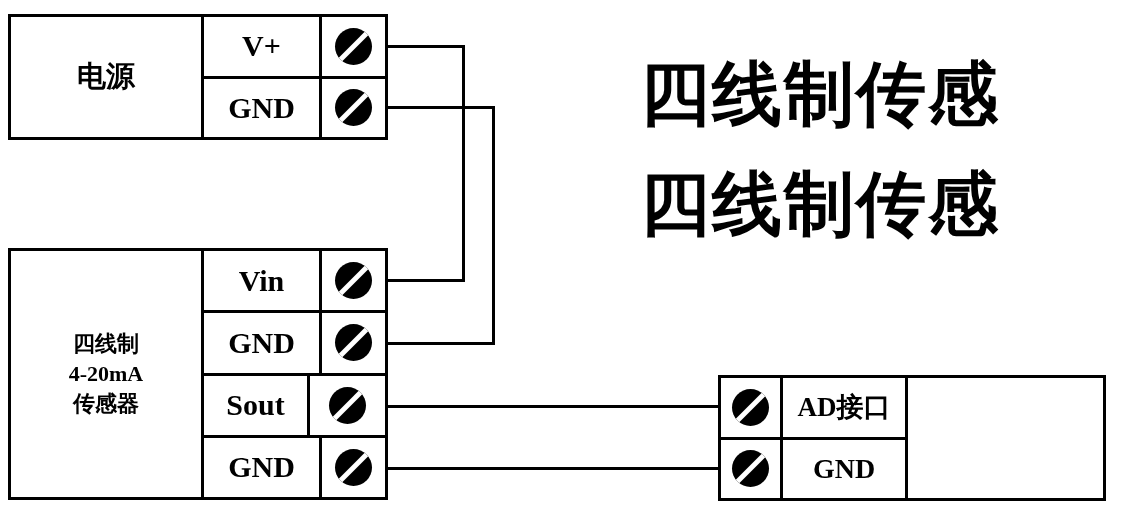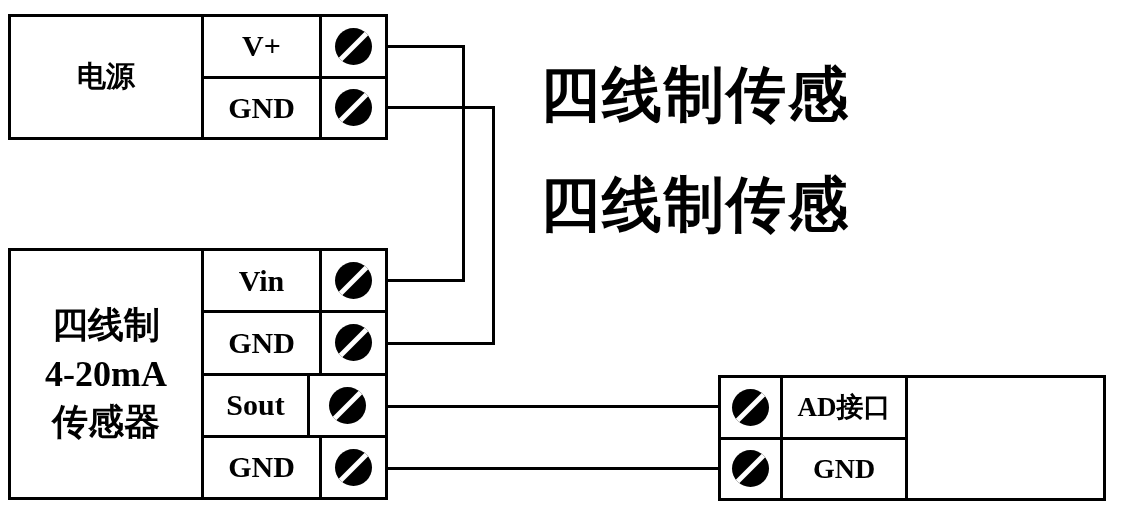--- a/index.html
+++ b/index.html
@@ -60,23 +60,23 @@
     height: 5px;
     background: #fff;
     transform: rotate(-45deg);
   }
   .wire { position: absolute; background: #000; }
   .title {
     position: absolute;
     left: 540px;
     top: 40px;
     width: 560px;
-    text-align: left;
+    text-align: center;
     font-weight: bold;
-    font-size: 60px;
+    font-size: 70px;
     line-height: 110px;
     letter-spacing: 2px;
     white-space: nowrap;
   }
 </style>
 </head>
 <body>
 
 <div class="canvas">
 
@@ -97,21 +97,21 @@
       <div class="trow">
         <div class="tlabel" style="width:118px; border-right:3px solid #000;">GND</div>
         <div class="tscrew" style="flex:1;">
           <span class="screw"></span>
         </div>
       </div>
     </div>
   </div>
 
   <div class="block" style="left:8px; top:248px; width:380px; height:252px;">
-    <div class="block-label" style="flex:1; font-size:36px; line-height:1.35;">
+    <div class="block-label" style="flex:1; font-size:22px; line-height:1.35;">
       <div>四线制</div>
       <div>4-20mA</div>
       <div>传感器</div>
     </div>
     <div class="tcol" style="width:184px; border-left:3px solid #000;">
       <div class="trow">
         <div class="tlabel" style="width:118px; border-right:3px solid #000;">Vin</div>
         <div class="tscrew" style="flex:1;">
           <span class="screw"></span>
         </div>

